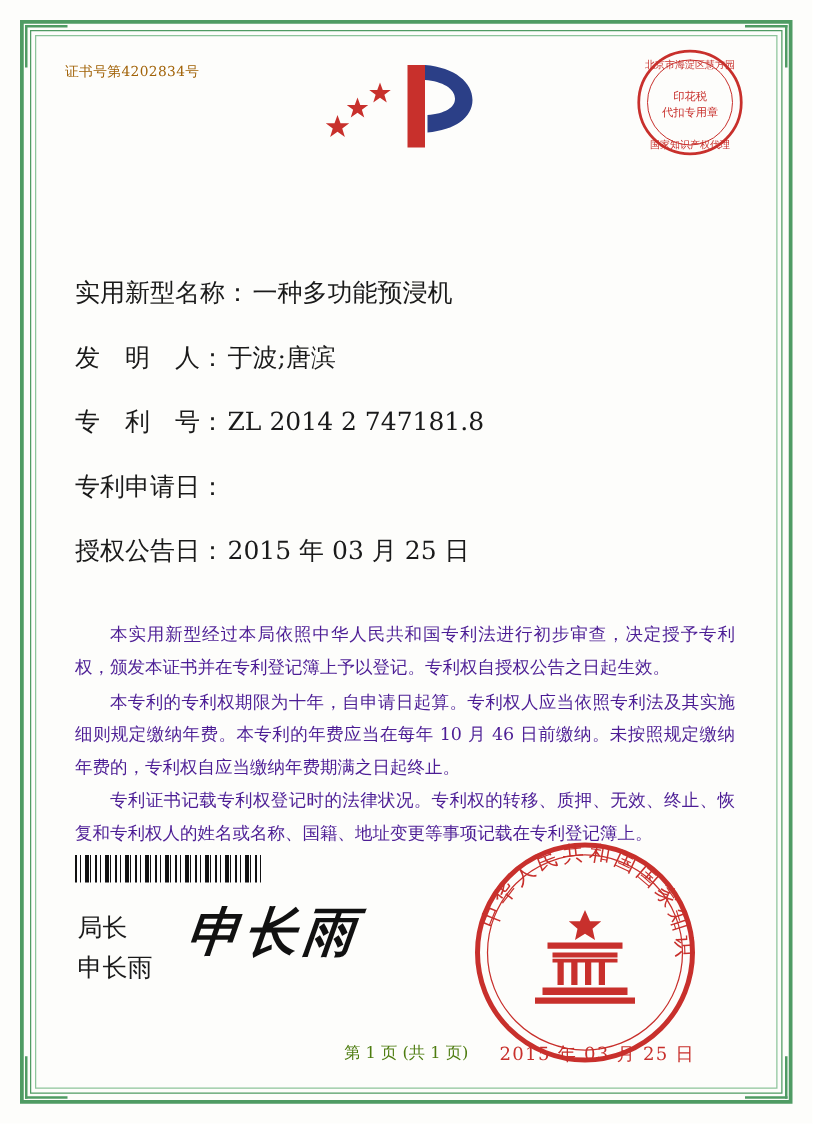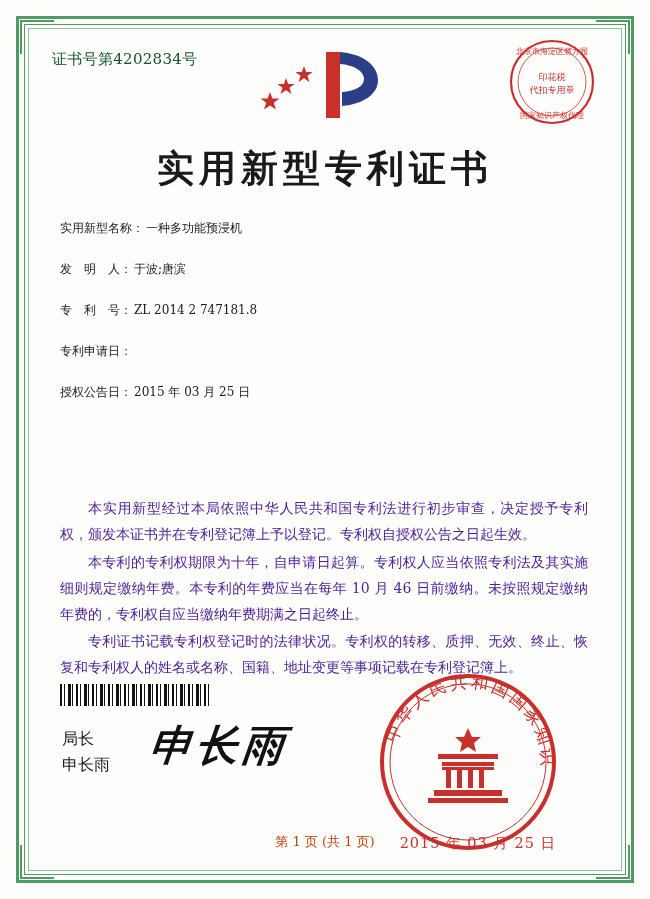--- a/index.html
+++ b/index.html
@@ -62,22 +62,22 @@
     left: 40px;
     top: 36px;
     right: 40px;
     bottom: 36px;
   }
 
   .cert-no {
     position: absolute;
     left: 12px;
     top: 14px;
-    font-size: 15px;
-    color: #14532d;
+    font-size: 11px;
+    color: #a16207;
     letter-spacing: 0.3px;
   }
 
   
   .logo {
     position: absolute;
     left: 50%;
     top: 8px;
     transform: translateX(-50%);
     width: 130px;
@@ -104,21 +104,21 @@
     letter-spacing: 5px;
     color: #1a1a1a;
     font-family: "DejaVu Serif", "Liberation Serif", serif;
   }
 
   .fields {
     position: absolute;
     left: 20px;
     right: 20px;
     top: 185px;
-    font-size: 12px;
+    font-size: 20px;
     color: #1a1a1a;
   }
   .field-row {
     display: flex;
     align-items: baseline;
     margin-bottom: 25.5px;
     line-height: 1.3;
   }
   .field-label {
     white-space: pre;
@@ -156,21 +156,21 @@
         #111 4px, #111 5px, #fff 5px, #fff 8px,
         #111 8px, #111 11px, #fff 11px, #fff 12px,
         #111 12px, #111 13px, #fff 13px, #fff 16px);
   }
 
   
   .sig-block {
     position: absolute;
     left: 22px;
     top: 690px;
-    font-size: 16px;
+    font-size: 20px;
     color: #1a1a1a;
     line-height: 1.6;
   }
   .sig-script {
     position: absolute;
     left: 110px;
     top: 682px;
     font-size: 42px;
     font-family: "DejaVu Serif", "Liberation Serif", serif;
     font-style: italic;
@@ -197,21 +197,21 @@
     letter-spacing: 1px;
   }
 
   .page-num {
     position: absolute;
     left: 0;
     right: 0;
     bottom: 12px;
     text-align: center;
     font-size: 13px;
-    color: #c2410c;
+    color: #4d7c0f;
   }
 </style>
 </head>
 <body>
 
 <div class="page">
 
   <div class="frame-outer"></div>
   <div class="frame-inner"></div>
   <div class="frame-inner2"></div>
@@ -243,21 +243,20 @@
         <circle cx="44" cy="44" r="34" fill="none" stroke="#c8302c" stroke-width="0.8"></circle>
         <g fill="#c8302c" font-size="8" font-family="DejaVu Serif, serif">
           <text x="44" y="16" text-anchor="middle">北京市海淀区慧方园</text>
           <text x="44" y="42" text-anchor="middle" font-size="9">印花税</text>
           <text x="44" y="55" text-anchor="middle" font-size="9">代扣专用章</text>
           <text x="44" y="80" text-anchor="middle" font-size="8">国家知识产权代理</text>
         </g>
       </svg>
     </div>
 
-    <div class="title">实用新型专利证书</div>
 
     <div class="fields">
       <div class="field-row">
         <span class="field-label">实用新型名称：</span>
         <span class="field-value">一种多功能预浸机</span>
       </div>
       <div class="field-row">
         <span class="field-label">发　明　人：</span>
         <span class="field-value">于波;唐滨</span>
       </div>

